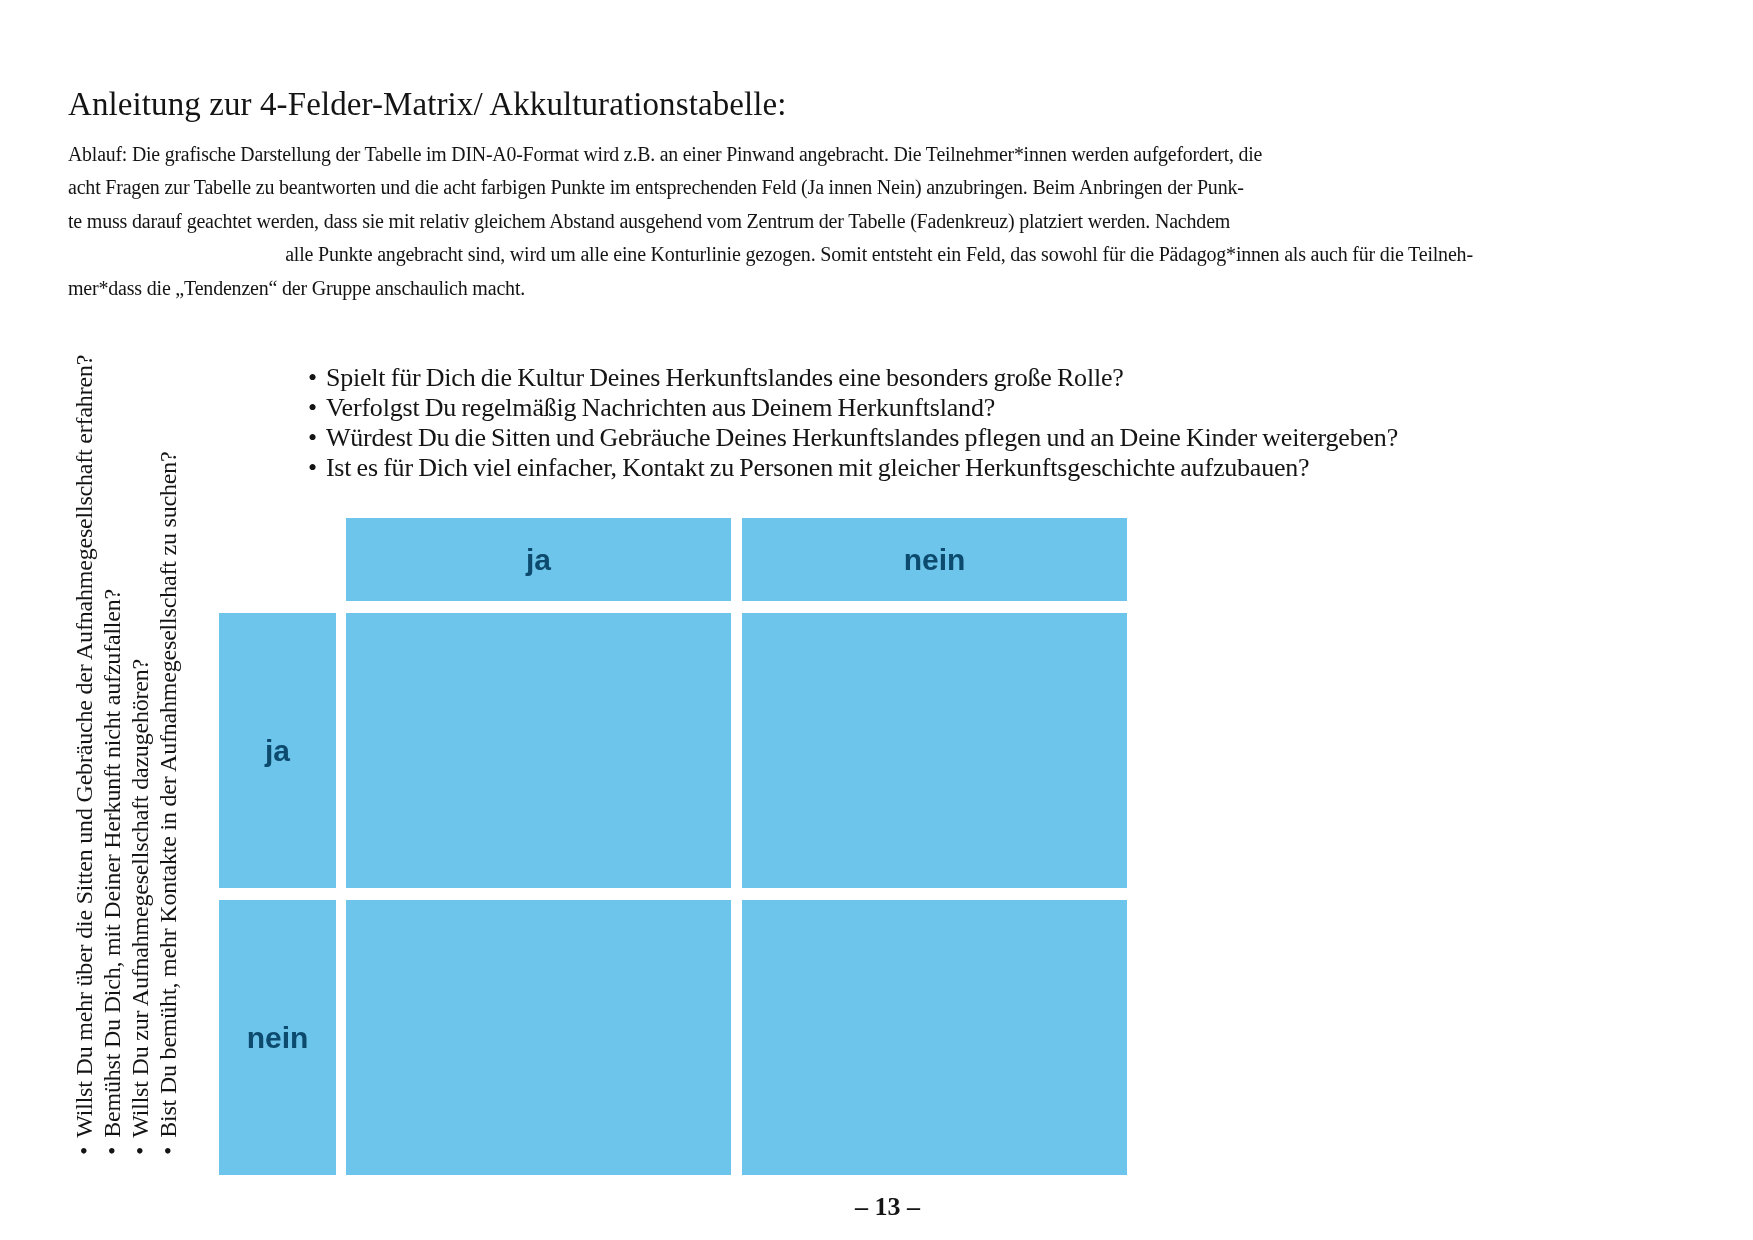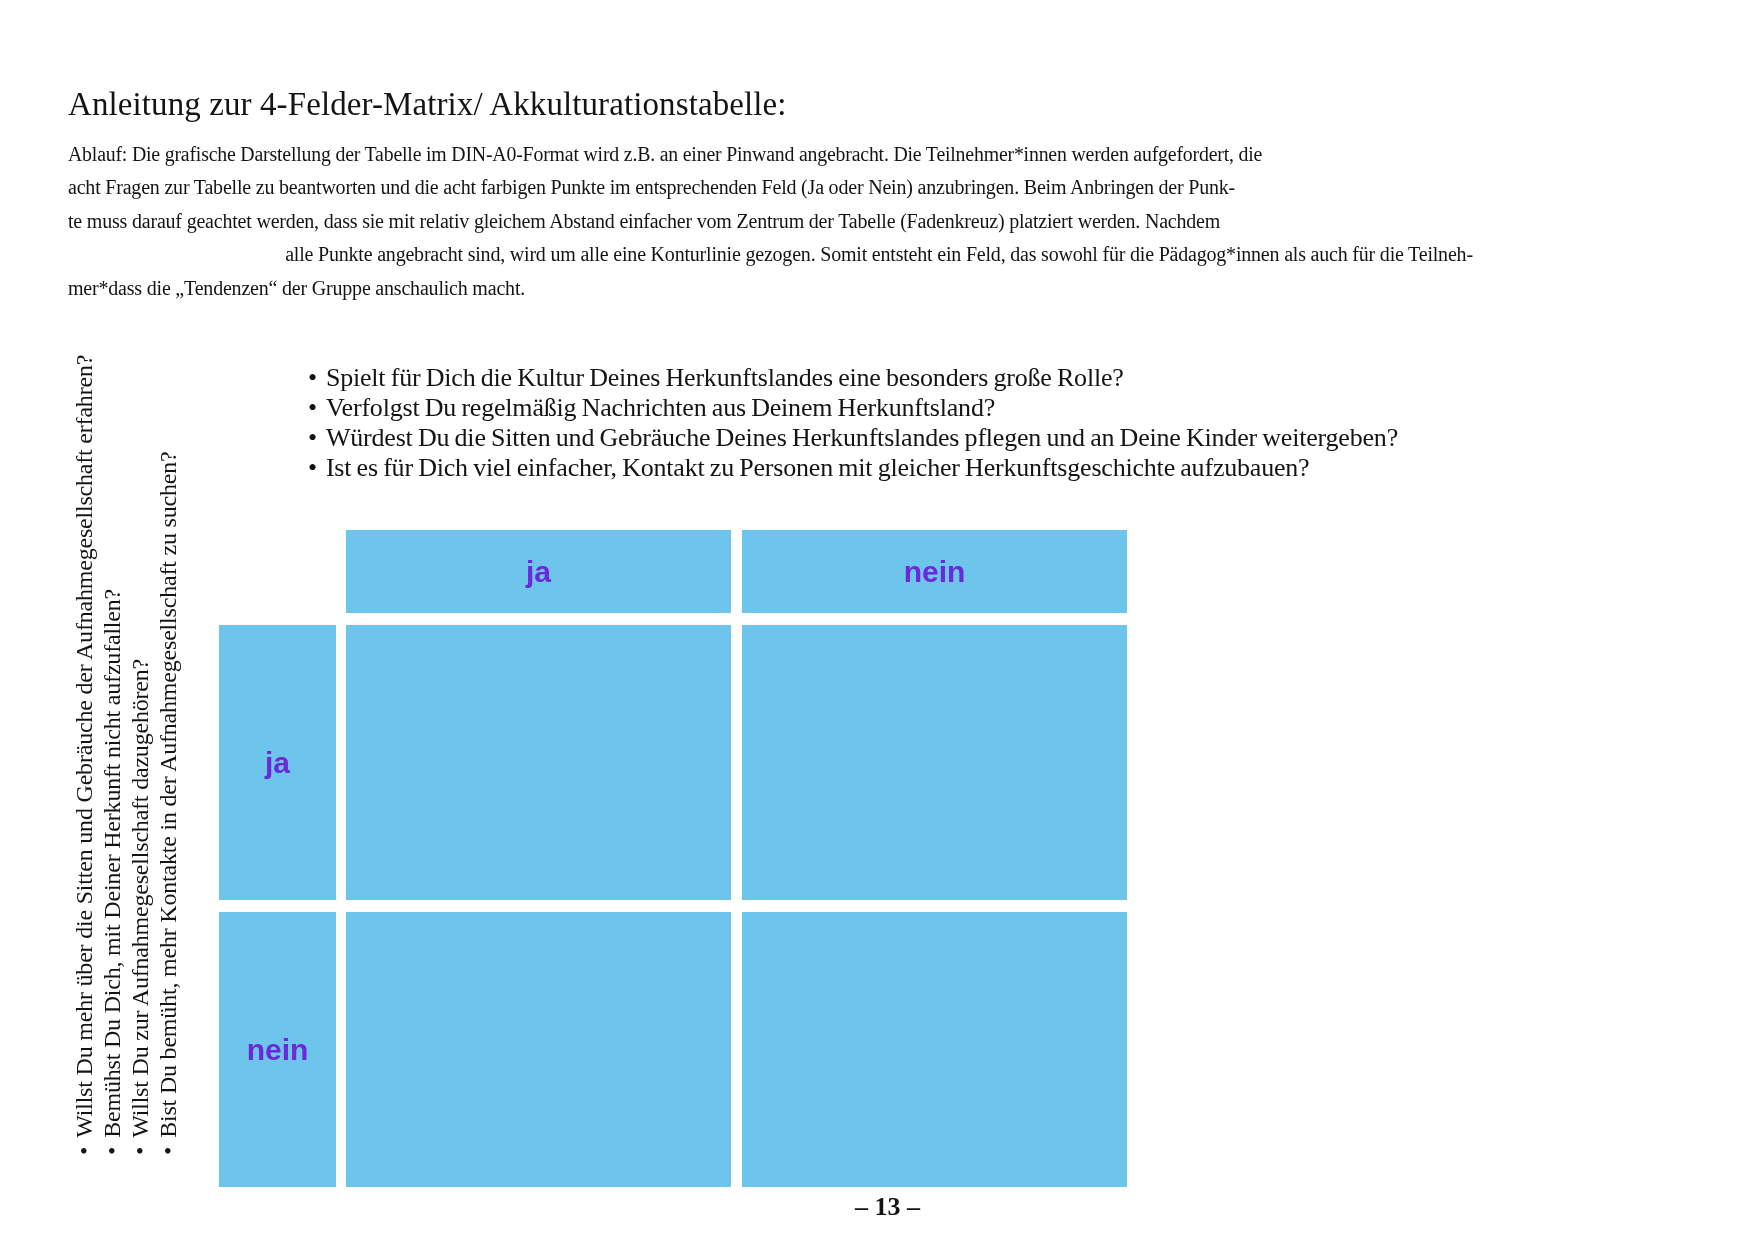--- a/index.html
+++ b/index.html
@@ -52,21 +52,21 @@
   #vq2{left:98px;}
   #vq3{left:126px;}
   #vq4{left:154px;}
 
   
   .mcell{
     position:absolute;
     background:#6EC5EB;
     display:flex; align-items:center; justify-content:center;
     font-family:"Liberation Sans", sans-serif;
-    font-weight:bold; font-size:30px; color:#6d28d9;margin-top:12px;
+    font-weight:bold; font-size:30px; color:#0c4a6e;
   }
   #hdr-col1{left:346px; top:518px; width:385px; height:83px;}
   #hdr-col2{left:742px; top:518px; width:385px; height:83px;}
   #hdr-row1{left:219px; top:613px; width:117px; height:275px;}
   #hdr-row2{left:219px; top:900px; width:117px; height:275px;}
   #cell-11{left:346px; top:613px; width:385px; height:275px;}
   #cell-12{left:742px; top:613px; width:385px; height:275px;}
   #cell-21{left:346px; top:900px; width:385px; height:275px;}
   #cell-22{left:742px; top:900px; width:385px; height:275px;}
 
@@ -77,22 +77,22 @@
     font-size:26px; font-weight:bold;padding-left:11px;
   }
 </style>
 </head>
 <body>
 
 <h1 id="heading" class="abs" style="margin:0;font-size:33px;">Anleitung zur 4-Felder-Matrix/ Akkulturationstabelle:</h1>
 
 <div id="paragraph" class="abs">
   <div class="pline fitw" style="transform-origin: 0px 50%; transform: scaleX(0.991443);">Ablauf: Die grafische Darstellung der Tabelle im DIN-A0-Format wird z.B. an einer Pinwand angebracht. Die Teilnehmer*innen werden aufgefordert, die</div>
-  <div class="pline fitw" style="transform-origin: 0px 50%; transform: scaleX(1);">acht Fragen zur Tabelle zu beantworten und die acht farbigen Punkte im entsprechenden Feld (Ja oder Nein) anzubringen. Beim Anbringen der Punk-</div>
-  <div class="pline fitw" style="transform-origin: 0px 50%; transform: scaleX(1);">te muss darauf geachtet werden, dass sie mit relativ gleichem Abstand einfacher vom Zentrum der Tabelle (Fadenkreuz) platziert werden. Nachdem</div>
+  <div class="pline fitw" style="transform-origin: 0px 50%; transform: scaleX(1);">acht Fragen zur Tabelle zu beantworten und die acht farbigen Punkte im entsprechenden Feld (Ja innen Nein) anzubringen. Beim Anbringen der Punk-</div>
+  <div class="pline fitw" style="transform-origin: 0px 50%; transform: scaleX(1);">te muss darauf geachtet werden, dass sie mit relativ gleichem Abstand ausgehend vom Zentrum der Tabelle (Fadenkreuz) platziert werden. Nachdem</div>
   <div class="pline fitw" style="transform-origin: 0px 50%; transform: scaleX(1); text-align: center;">alle Punkte angebracht sind, wird um alle eine Konturlinie gezogen. Somit entsteht ein Feld, das sowohl für die Pädagog*innen als auch für die Teilneh-</div>
   <div class="pline">mer*dass die „Tendenzen“ der Gruppe anschaulich macht.</div>
 </div>
 
 <div id="top-questions" class="abs">
   <div class="qline">
     <span class="bullet">•</span><span>Spielt für Dich die Kultur Deines Herkunftslandes eine besonders große Rolle?</span>
   </div>
   <div class="qline">
     <span class="bullet">•</span><span>Verfolgst Du regelmäßig Nachrichten aus Deinem Herkunftsland?</span>

